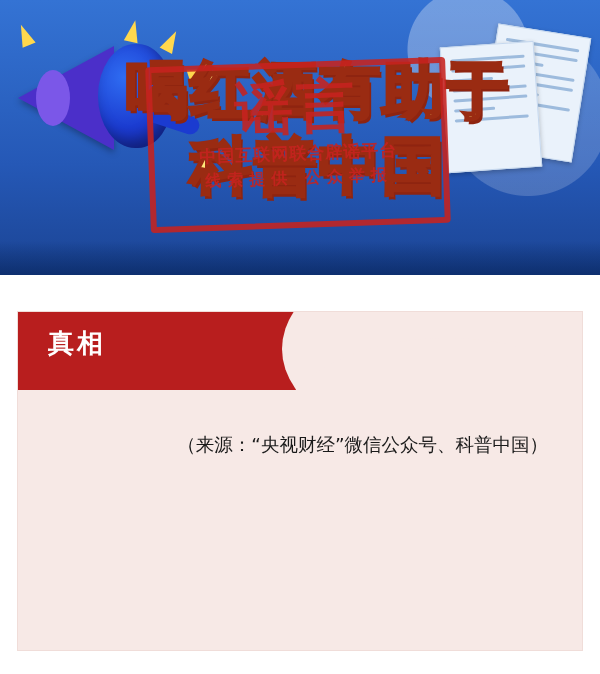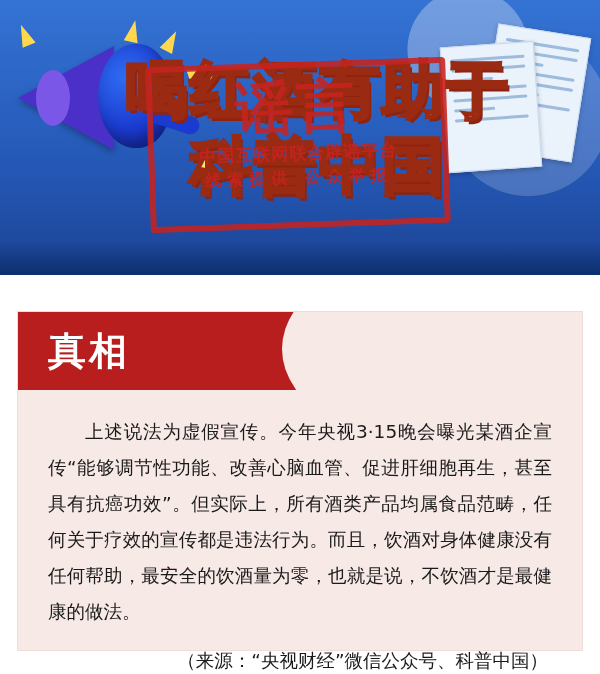--- a/index.html
+++ b/index.html
@@ -186,21 +186,21 @@
     position: absolute;
     right: -30px; top: 26px;
     width: 330px; height: 180px;
     border-radius: 50%;
     background: #f7e9e6;
   }
   .card-title {
     position: absolute;
     left: 30px; top: 14px;
     font-family: "DejaVu Sans", sans-serif;
-    font-size: 38px;
+    font-size: 26px;
     font-weight: bold;
     color: #ffffff;
     letter-spacing: 3px;
   }
   .card-body {
     position: relative;
     padding: 24px 30px 0 30px;
     font-family: "DejaVu Sans", serif;
     font-size: 18.5px;
     line-height: 36px;
@@ -278,18 +278,17 @@
     <div class="banner-bottom"></div>
   </div>
 
   <div class="card">
     <div class="card-header">
       <div class="curve"></div>
       <div class="curve2"></div>
       <div class="card-title">真相</div>
     </div>
     <div class="card-body">
-      <p>上述说法为虚假宣传。今年央视3·15晚会曝光某酒企宣传“能够调节性功能、改善心脑血管、促进肝细胞再生，甚至具有抗癌功效”。但实际上，所有酒类产品均属食品范畴，任何关于疗效的宣传都是违法行为。而且，饮酒对身体健康没有任何帮助，最安全的饮酒量为零，也就是说，不饮酒才是最健康的做法。</p>
       <div class="card-source">（来源：“央视财经”微信公众号、科普中国）</div>
     </div>
   </div>
 
 </div>
 
 </body></html>

